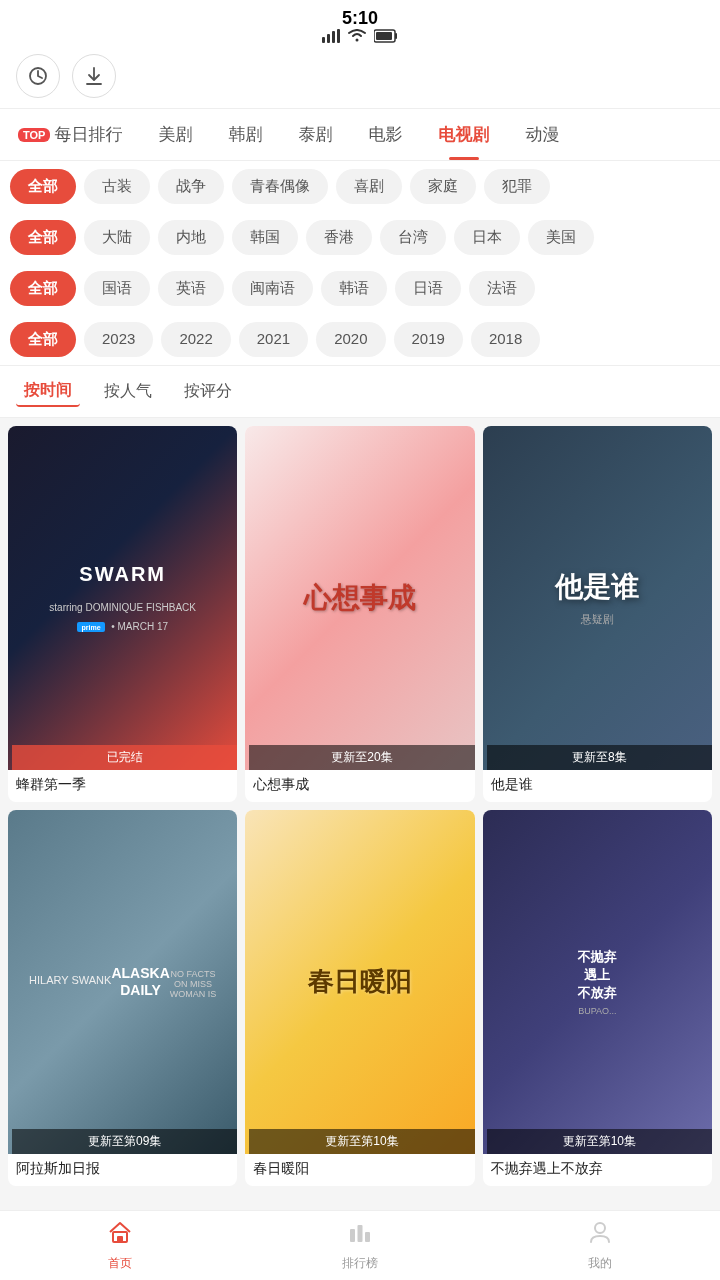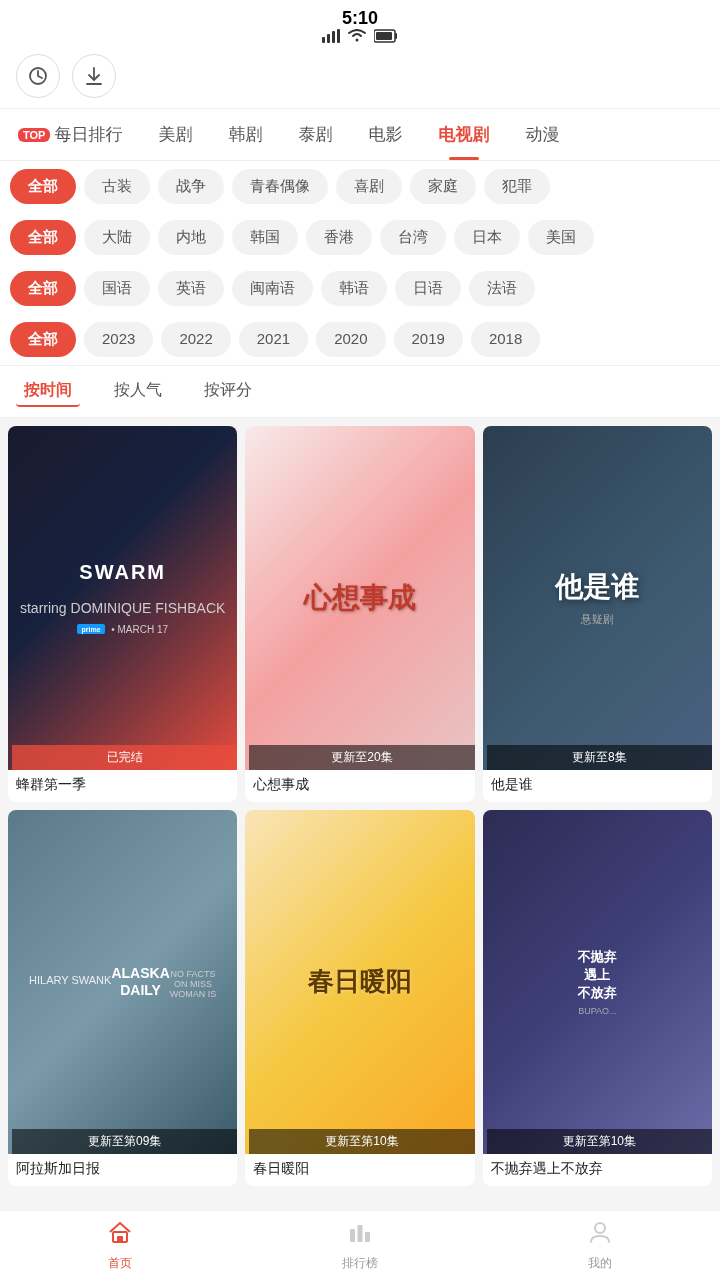--- a/index.html
+++ b/index.html
@@ -145,22 +145,23 @@
       background: #e74c3c;
       color: #fff;
       font-weight: 600;
     }
 
     
     .sort-row {
       display: flex;
       background: #fff;
       padding: 10px 16px;
-      gap: 26px;
+      gap: 16px;
       border-bottom: 1px solid #eee;
+      align-items: center;
     }
     .sort-tab {
       font-size: 16px;
       color: #555;
       cursor: pointer;
       padding: 4px 8px;
       border-radius: 4px;
     }
     .sort-tab.active {
       color: #e74c3c;
@@ -387,21 +388,21 @@
   <div class="sort-tab">按评分</div>
 </div>
 
 <div class="content-area">
   <div class="content-grid">
 
     <div class="card">
       <div class="card-poster">
         <div class="poster-swarm" style="width:100%;height:100%;">
           <div style="font-size:20px;font-weight:900;letter-spacing:2px;color:#fff;">SWARM</div>
-          <div style="font-size:14px;color:#ccc;margin-top:16px;">starring DOMINIQUE FISHBACK</div>
+          <div style="font-size:10px;color:#ccc;margin-top:16px;">starring DOMINIQUE FISHBACK</div>
           <div style="margin-top:8px;display:flex;gap:6px;align-items:center;">
             <svg width="28" height="10" viewBox="0 0 28 10">
                 <rect width="28" height="10" rx="2" fill="#1399ff"></rect>
                 <text x="14" y="8" text-anchor="middle" font-size="7" fill="#fff" font-weight="bold">prime</text>
               </svg>
             <span style="font-size:10px;color:#ccc;">• MARCH 17</span>
           </div>
         </div>
         <div class="card-badge card-badge-completed">已完结</div>
       </div>

